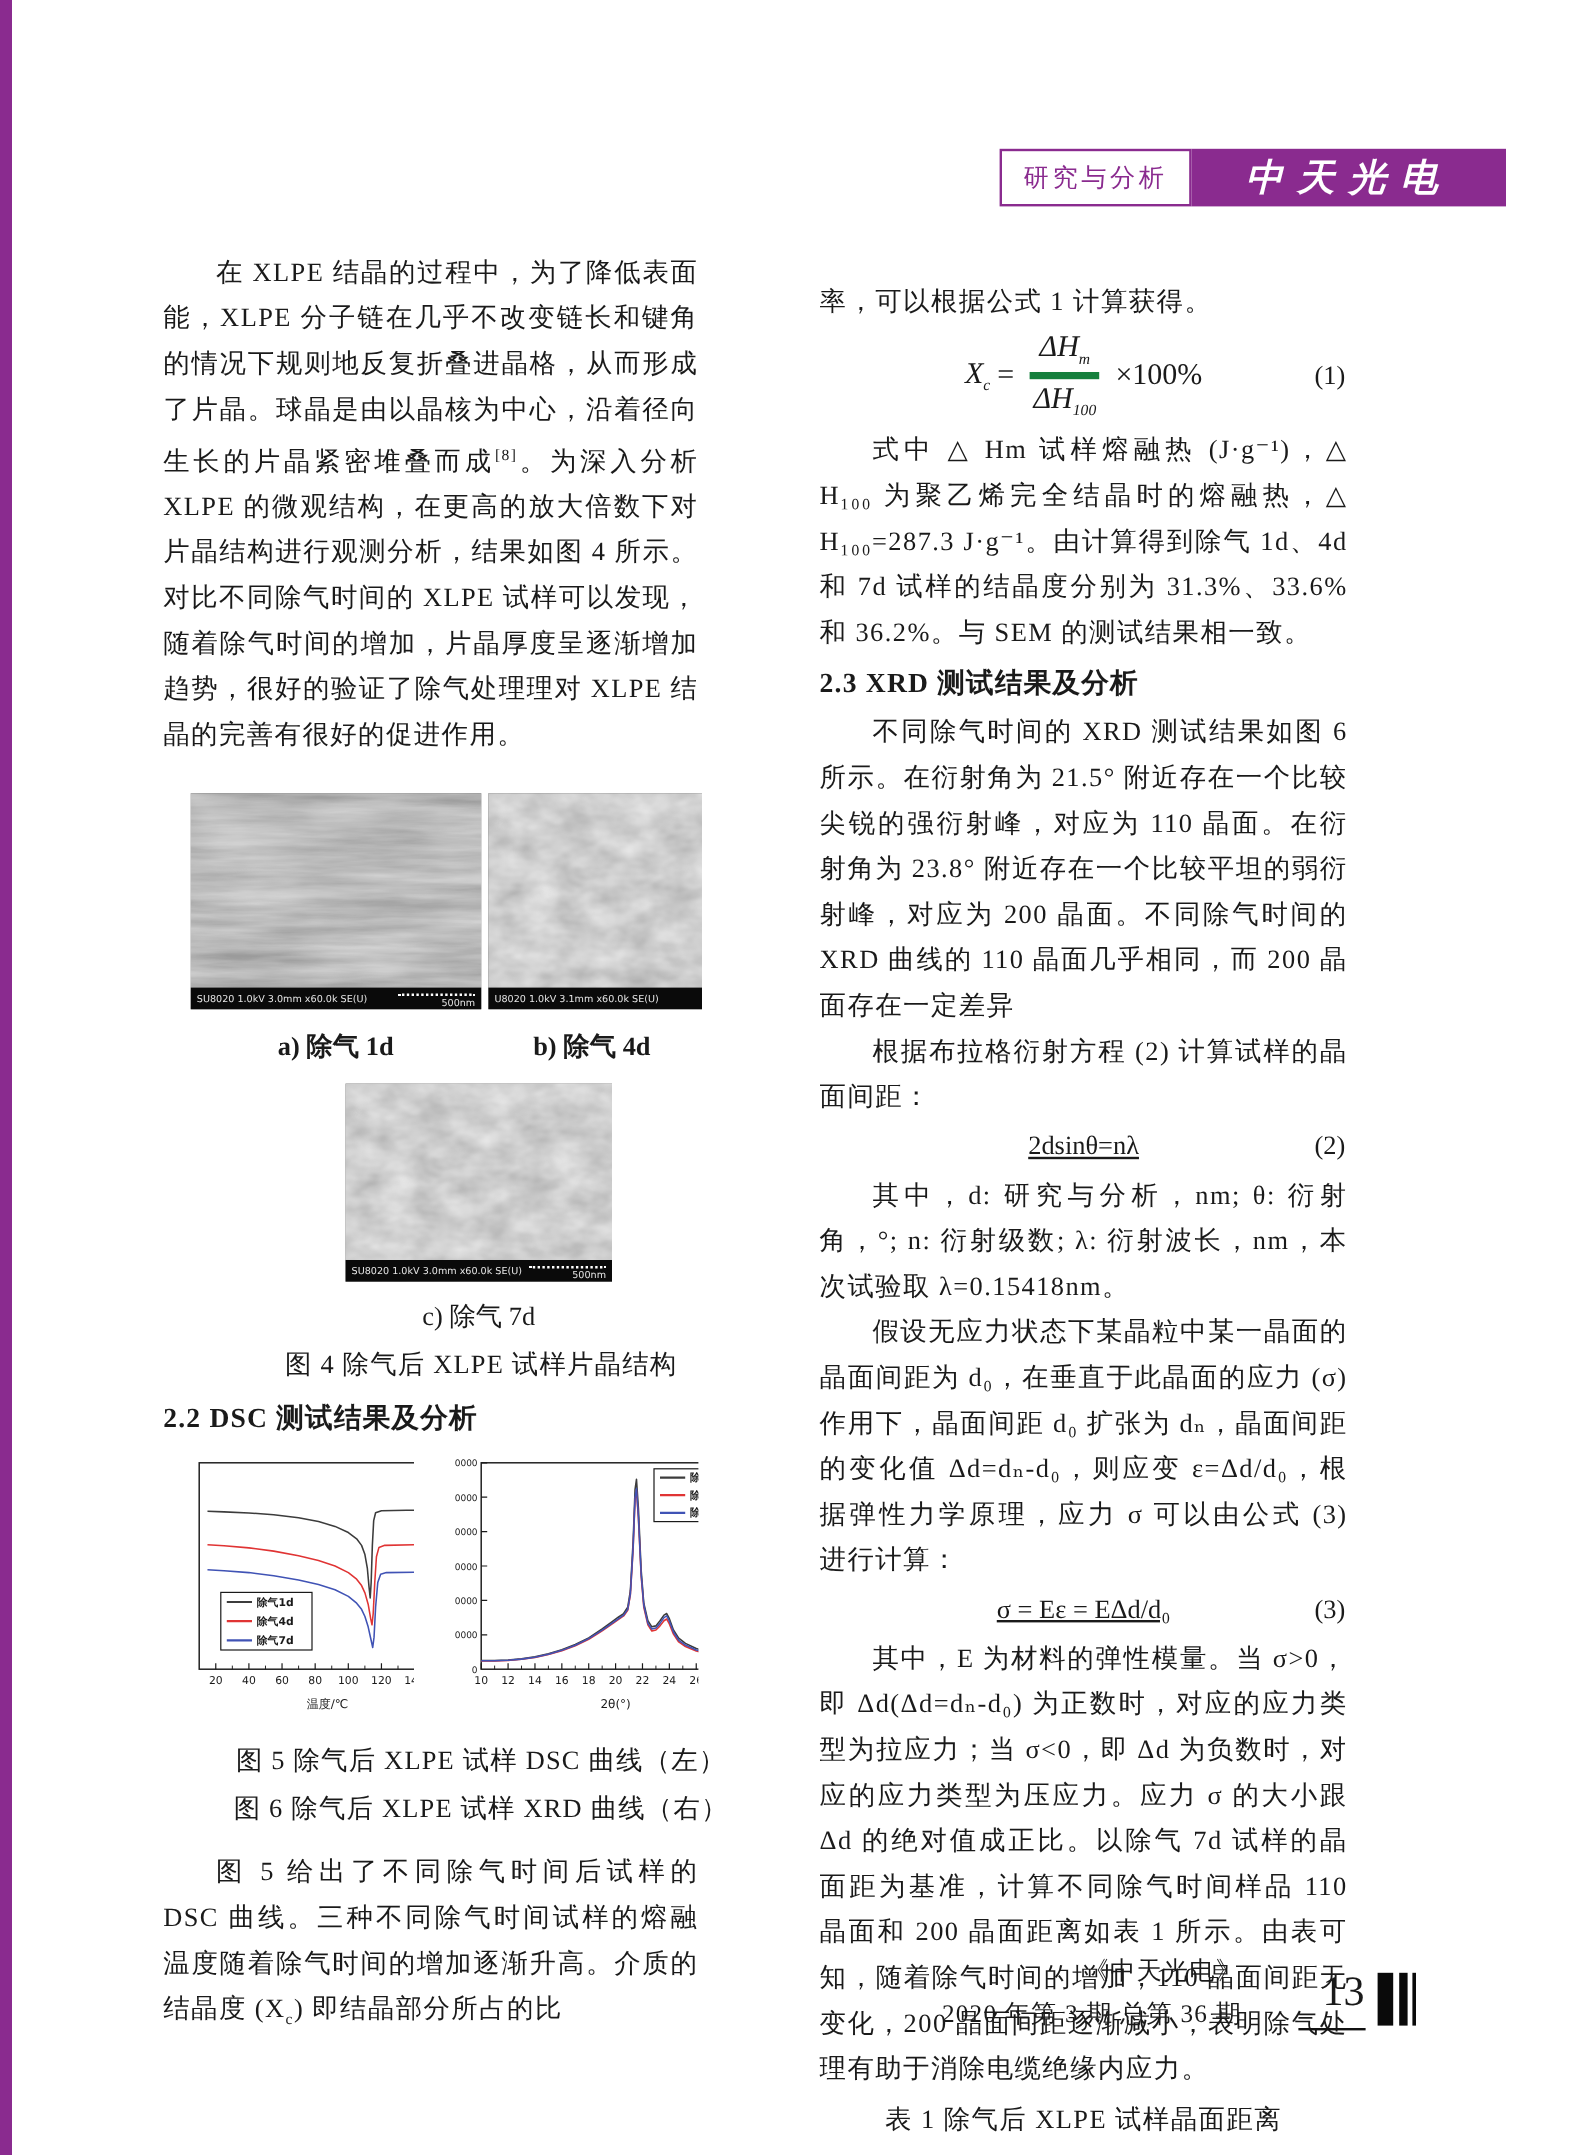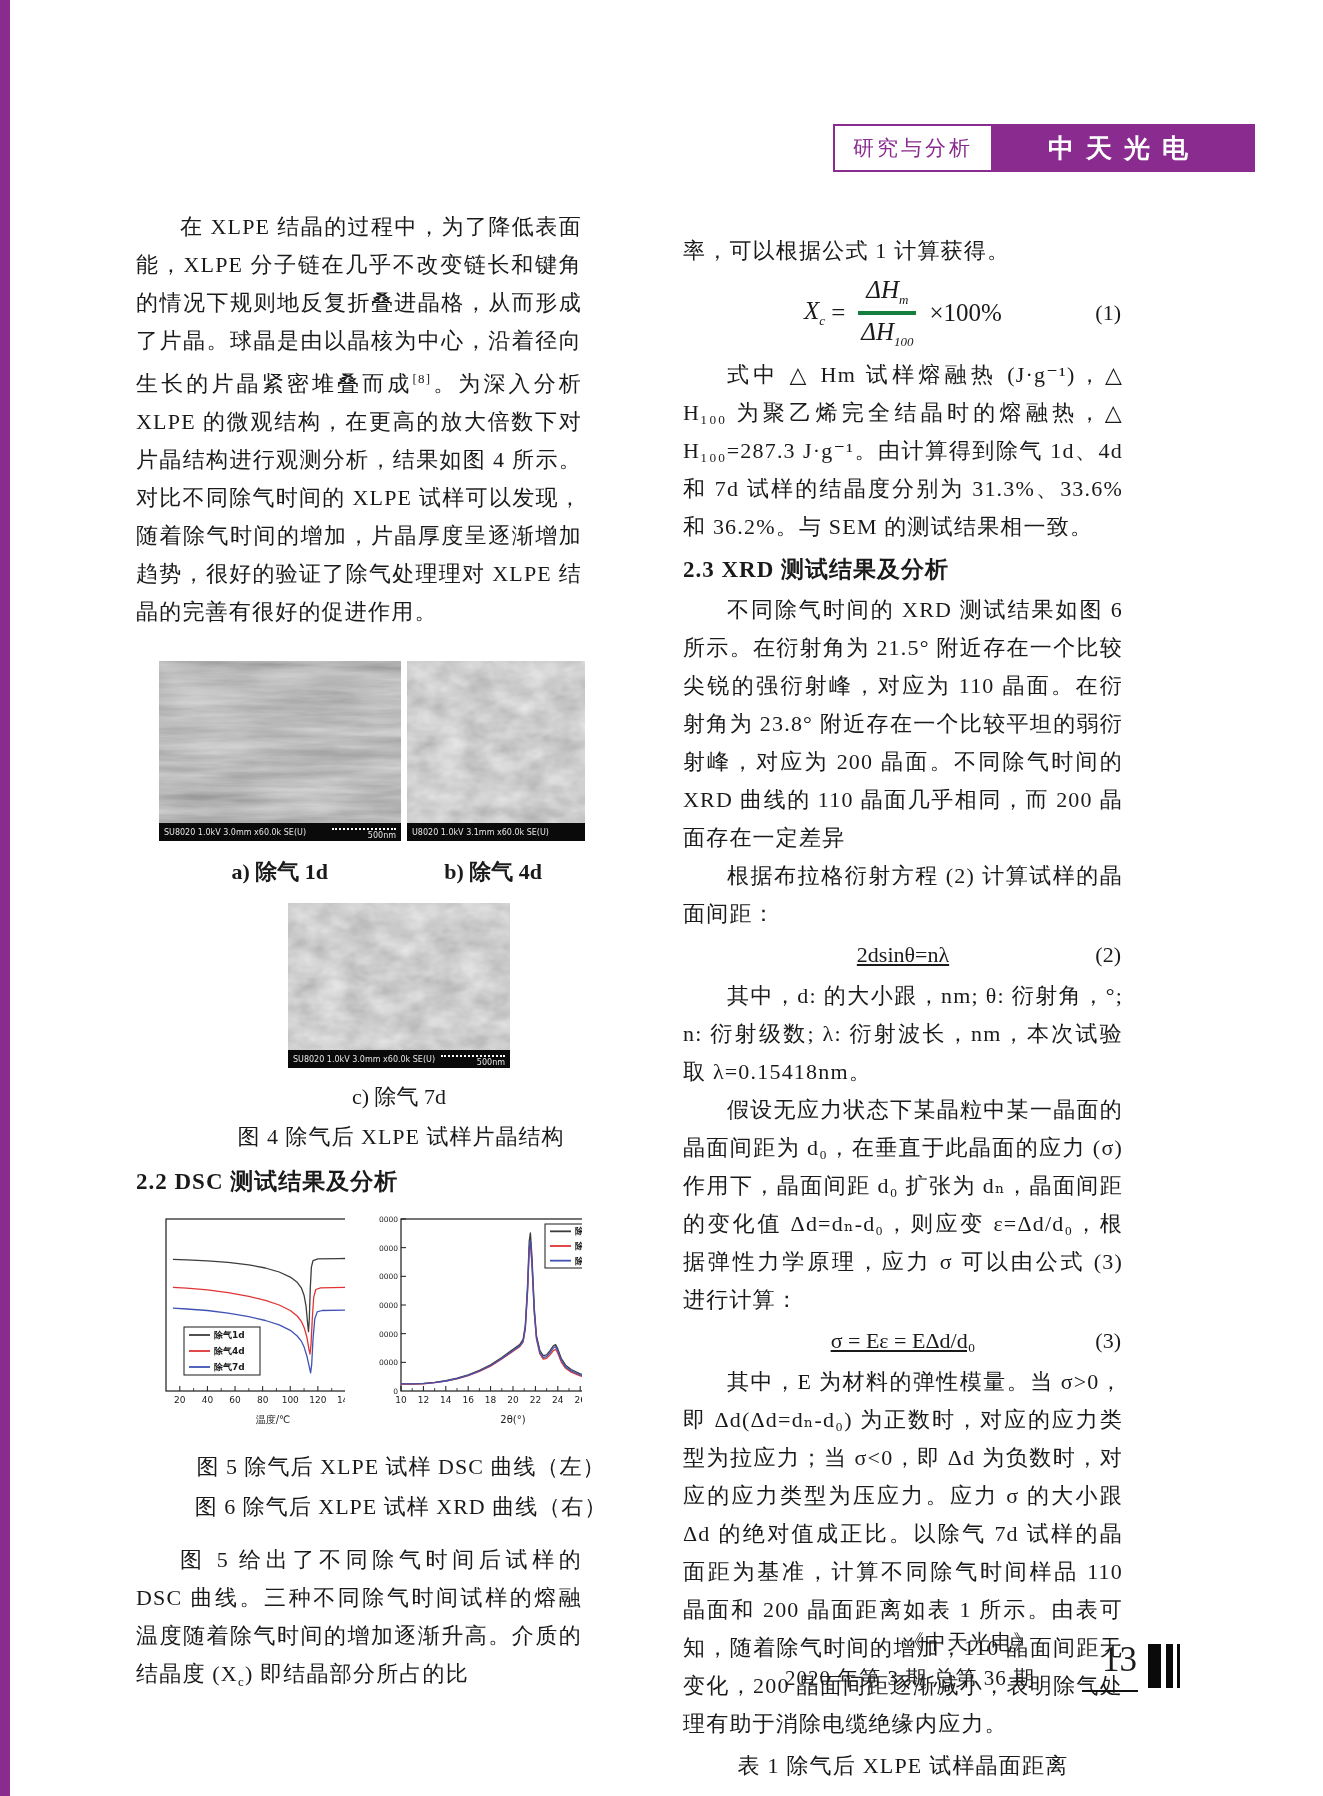--- a/index.html
+++ b/index.html
@@ -4,21 +4,21 @@
 <style>
   html,body{margin:0;padding:0;background:#9a9a9a;}
   .page{position:relative;width:1323px;height:1796px;margin:0 auto;background:#ffffff;
         font-family:"Liberation Serif","DejaVu Serif",serif;color:#1a1a1a;overflow:hidden;}
   .edge-bar{position:absolute;left:0;top:0;width:10px;height:1796px;}
   .header{position:absolute;left:833px;top:124px;height:43px;display:flex;}
   .hdr-box{box-sizing:border-box;width:160px;height:48px;border:2px solid;background:#fff;
            display:flex;align-items:center;justify-content:center;
            font-family:"Liberation Sans","DejaVu Sans",sans-serif;font-size:21px;letter-spacing:3px;}
   .hdr-logo{width:262px;height:48px;display:flex;align-items:center;justify-content:center;
-            color:#fff;font-weight:bold;font-size:26px;letter-spacing:12px;
+            color:#fff;font-weight:bold;font-style:italic;font-size:31px;letter-spacing:12px;
             font-family:"DejaVu Serif",serif;}
   .col-left{position:absolute;left:136px;top:208px;width:446px;}
   .col-right{position:absolute;left:683px;top:232px;width:440px;}
   p.body{margin:0;font-size:22px;line-height:38px;text-align:justify;letter-spacing:1.2px;}
   .indent{text-indent:2em;}
   sup.ref{font-size:13px;vertical-align:super;}
   sub.vsub{font-size:13px;}
   .sec-heading{margin:14px 0 0 0;font-size:23px;font-weight:bold;letter-spacing:1px;}
   
   .sem-row{display:flex;gap:6px;margin:30px 0 0 23px;}
@@ -36,21 +36,21 @@
   .fig-caption{margin-top:10px;width:530px;text-align:center;font-size:22px;letter-spacing:1px;}
   
   .charts-row{display:flex;margin:12px 0 0 22px;}
   .charts-row svg{display:block;background:#fff;}
   .chart-xrd{margin-left:22px;}
   .chart-sub-caption{margin-top:20px;width:530px;text-align:center;font-size:22px;letter-spacing:1px;line-height:40px;}
   
   .formula{position:relative;display:flex;align-items:center;justify-content:center;height:86px;
            font-size:25px;font-style:italic;}
   .frac{display:inline-flex;flex-direction:column;align-items:center;margin:0 8px;}
-  .frac .num{padding:0 8px 3px;border-bottom:4px solid #15803d;}
+  .frac .num{padding:0 8px 3px;border-bottom:6px solid #15803d;}
   .frac .den{padding:3px 8px 0;}
   .f-tag{position:absolute;right:2px;top:50%;transform:translateY(-50%);font-style:normal;font-size:22px;}
   .formula-line{position:relative;text-align:center;font-size:22px;line-height:44px;text-decoration:underline;}
   .formula-line .f-tag{top:50%;}
   
   .footer-text{position:absolute;top:1624px;left:683px;width:352px;text-align:right;
                font-size:21px;line-height:36px;letter-spacing:1px;}
   .page-num{position:absolute;left:1102px;top:1640px;font-size:35px;}
   .pn-rule{position:absolute;left:1082px;top:1690px;width:56px;height:2px;background:#111;}
   .footer-bars{position:absolute;left:1148px;top:1644px;display:flex;align-items:flex-start;}
@@ -276,21 +276,21 @@
     <p class="sec-heading" style="margin:8px 0 6px 0;">2.3 XRD 测试结果及分析</p>
 
     <p class="body indent">不同除气时间的 XRD 测试结果如图 6 所示。在衍射角为 21.5° 附近存在一个比较尖锐的强衍射峰，对应为 110 晶面。在衍射角为 23.8° 附近存在一个比较平坦的弱衍射峰，对应为 200 晶面。不同除气时间的 XRD 曲线的 110 晶面几乎相同，而 200 晶面存在一定差异</p>
     <p class="body indent">根据布拉格衍射方程 (2) 计算试样的晶面间距：</p>
 
     <div class="formula-line">
       <span>2dsinθ=nλ</span>
       <span class="f-tag">(2)</span>
     </div>
 
-    <p class="body indent">其中，d: 的大小跟，nm; θ: 衍射角，°; n: 衍射级数; λ: 衍射波长，nm，本次试验取 λ=0.15418nm。</p>
+    <p class="body indent">其中，d: 研究与分析，nm; θ: 衍射角，°; n: 衍射级数; λ: 衍射波长，nm，本次试验取 λ=0.15418nm。</p>
     <p class="body indent">假设无应力状态下某晶粒中某一晶面的晶面间距为 d₀，在垂直于此晶面的应力 (σ) 作用下，晶面间距 d₀ 扩张为 dₙ，晶面间距的变化值 Δd=dₙ-d₀，则应变 ε=Δd/d₀，根据弹性力学原理，应力 σ 可以由公式 (3) 进行计算：</p>
 
     <div class="formula-line">
       <span>σ = Eε = EΔd/d₀</span>
       <span class="f-tag">(3)</span>
     </div>
 
     <p class="body indent">其中，E 为材料的弹性模量。当 σ&gt;0，即 Δd(Δd=dₙ-d₀) 为正数时，对应的应力类型为拉应力；当 σ&lt;0，即 Δd 为负数时，对应的应力类型为压应力。应力 σ 的大小跟 Δd 的绝对值成正比。以除气 7d 试样的晶面距为基准，计算不同除气时间样品 110 晶面和 200 晶面距离如表 1 所示。由表可知，随着除气时间的增加，110 晶面间距无变化，200 晶面间距逐渐减小，表明除气处理有助于消除电缆绝缘内应力。</p>
 
     <p class="body" style="text-align:center;margin-top:4px;">表 1 除气后 XLPE 试样晶面距离</p>

